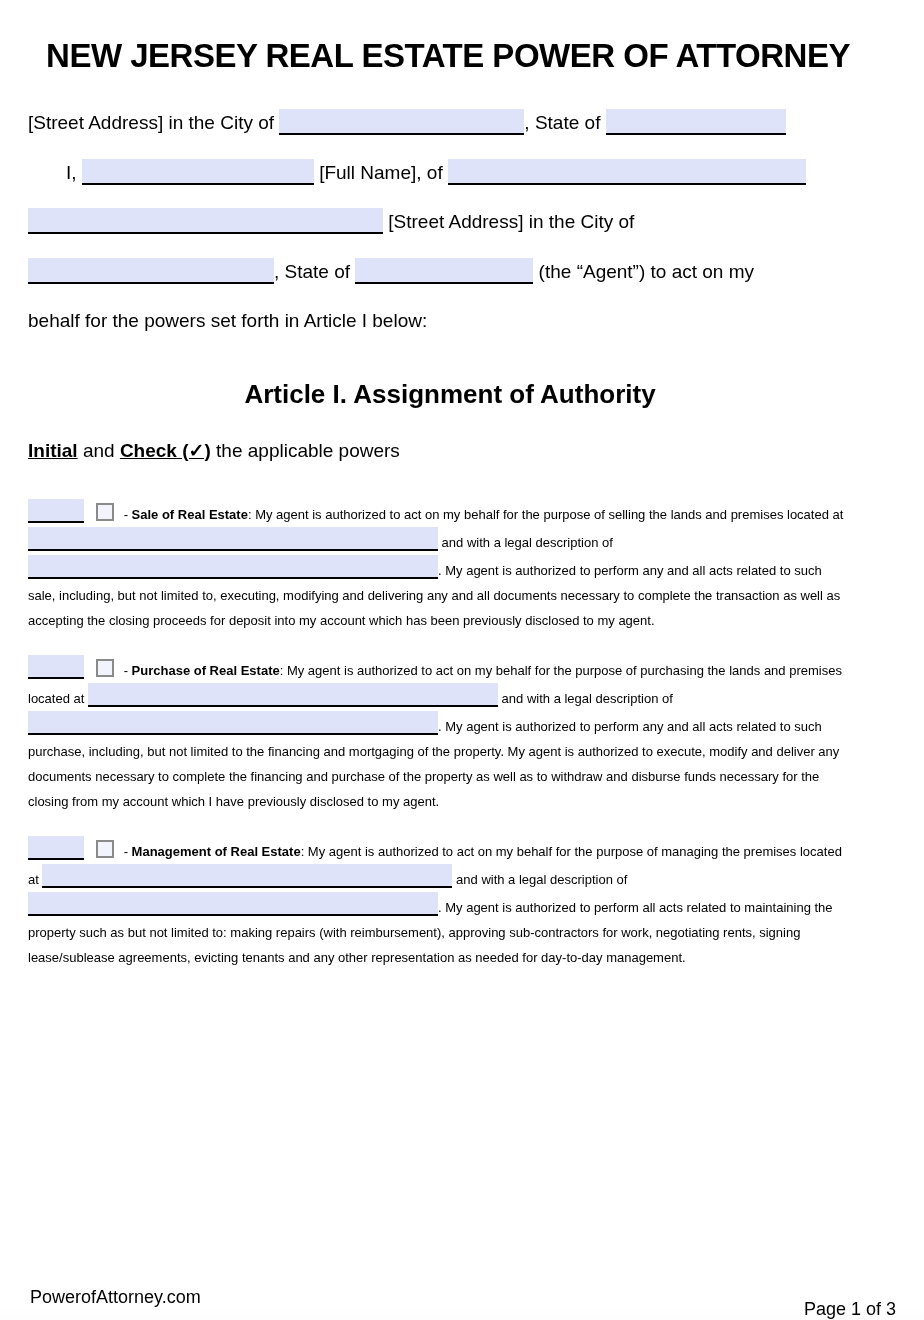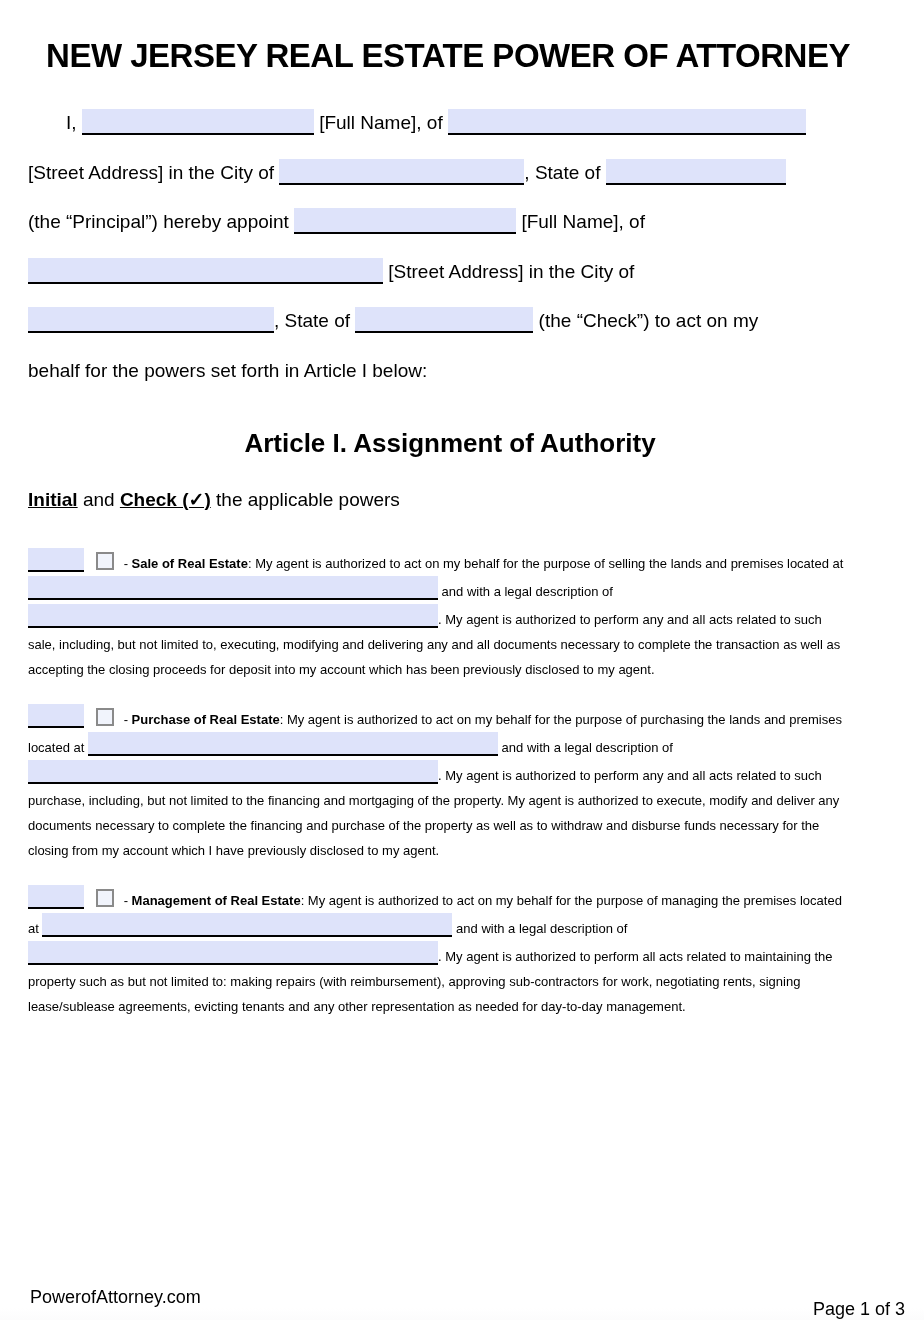--- a/index.html
+++ b/index.html
@@ -30,59 +30,54 @@
   .power{margin:36px 0 0 0;font-size:13px;line-height:25px;width:820px;}
   .power.mt22{margin-top:22px;}
   .power b{font-weight:bold;}
   .field.initial{width:56px;height:22px;vertical-align:-4px;margin-right:10px;}
   .field.addr{width:410px;height:22px;vertical-align:-4px;}
   .checkbox{
     display:inline-block;width:14px;height:14px;background:#f1f4fc;
     border:2px solid #8a8a8a;vertical-align:-2px;margin:0 6px 0 2px;
   }
   .footer-site{position:absolute;left:30px;top:1251px;font-size:18px;z-index:2;}
-  .footer-page{position:absolute;right:19px;top:1263px;font-size:18px;z-index:2;}
+  .footer-page{position:absolute;right:28px;top:1263px;font-size:18px;z-index:2;}
   .bottom-fade{
     position:absolute;left:0;right:0;bottom:0;height:48px;z-index:1;
     background:linear-gradient(#ffffff,#f2f2f3);
   }
 </style>
 </head>
 <body>
 
 <div class="page">
   <div class="content">
 
     <div class="title">NEW JERSEY REAL ESTATE POWER OF ATTORNEY</div>
 
     <div class="intro">
+      <div class="line">
+        <span>[Street Address] in the City of</span>
+        <span class="field w245"></span><span>, State of</span>
+        <span class="field w180"></span>
+      </div>
       <div class="line indent">
         <span>I,</span>
         <span class="field w232"></span>
         <span>[Full Name], of</span>
         <span class="field w358"></span>
-      </div>
-      <div class="line">
-        <span>[Street Address] in the City of</span>
-        <span class="field w245"></span><span>, State of</span>
-        <span class="field w180"></span>
-      </div>
-      <div class="line">
-        <span>(the “Principal”) hereby appoint</span>
-        <span class="field w222"></span>
-        <span>[Full Name], of</span>
       </div>
       <div class="line">
         <span class="field w355"></span>
         <span>[Street Address] in the City of</span>
       </div>
       <div class="line">
         <span class="field w246"></span><span>, State of</span>
         <span class="field w178"></span>
-        <span>(the “Check”) to act on my</span>
+        <span>(the “Agent”) to act on my</span>
       </div>
       <div class="line">
         <span>behalf for the powers set forth in Article I below:</span>
       </div>
     </div>
 
     <div class="heading">Article I.  Assignment of Authority</div>
 
     <div class="instruction">
       <span class="bu">Initial</span><span> and </span><span class="bu">Check (✓)</span><span> the applicable powers</span>

